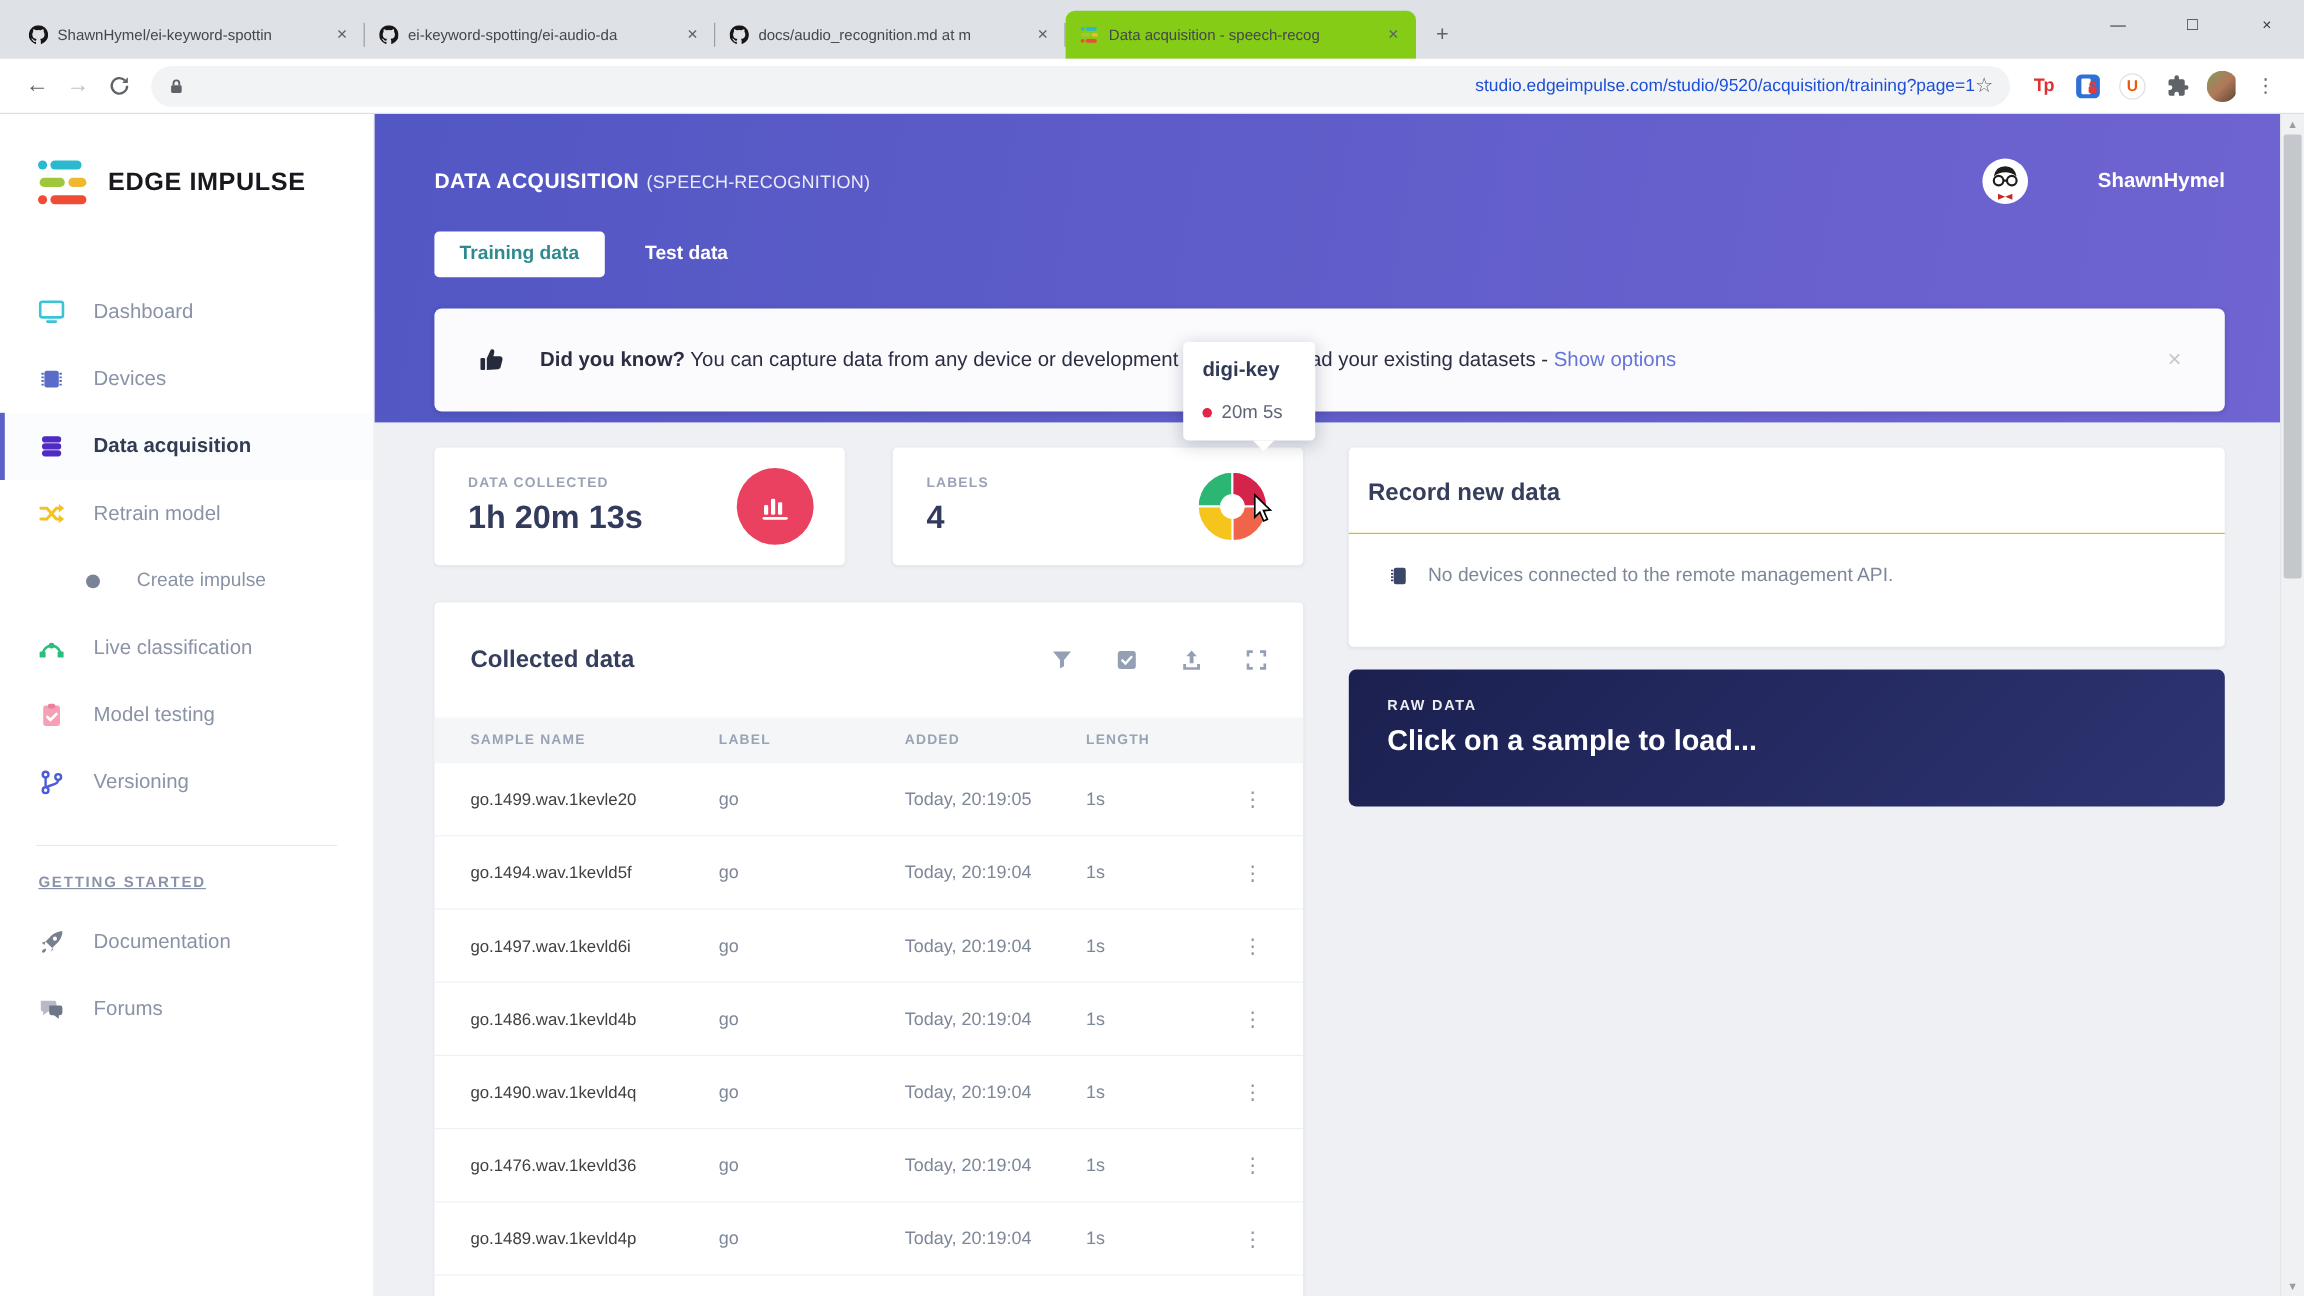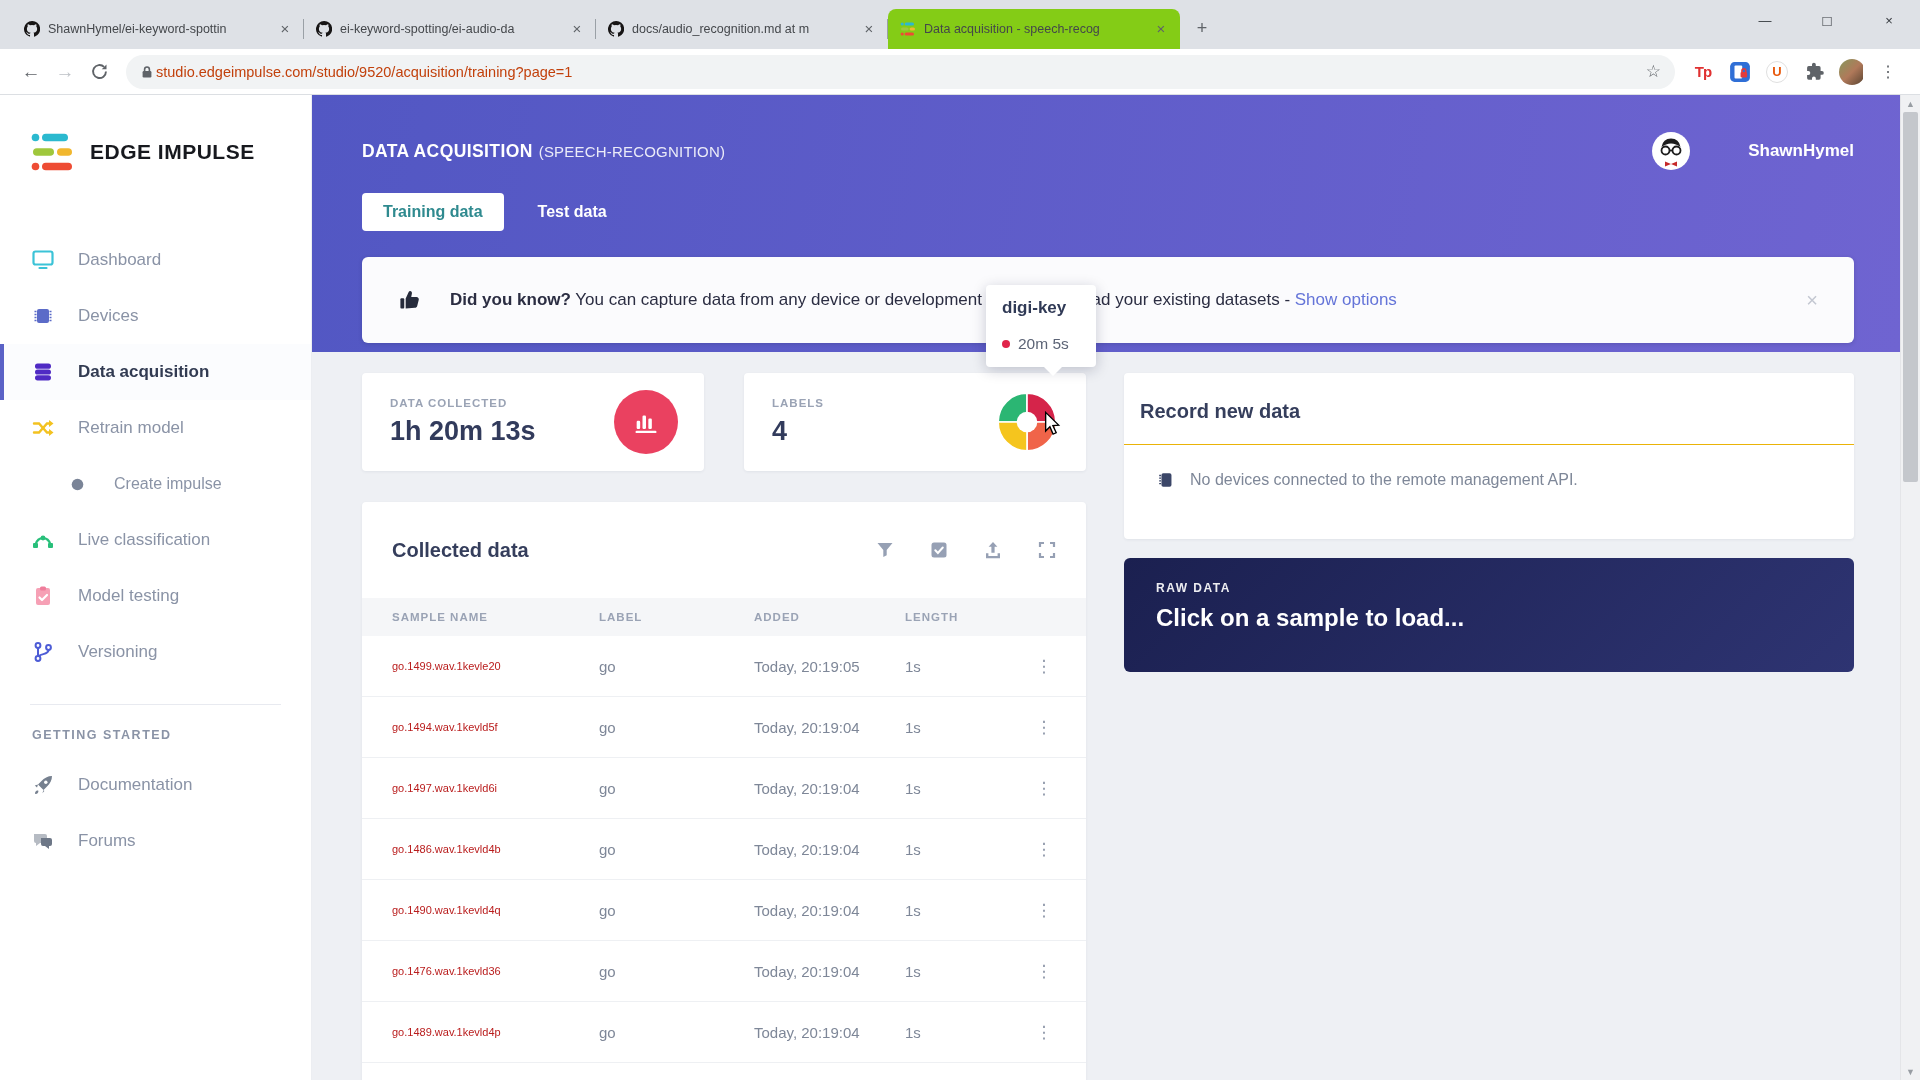--- a/index.html
+++ b/index.html
@@ -17,21 +17,21 @@
   .tab-close { margin-left:auto; font-size:15px; color:#5f6368; width:18px; height:18px; line-height:18px; text-align:center; border-radius:50%; }
   .new-tab { width:28px; height:28px; margin:0 0 6px 8px; font-size:18px; color:#5f6368; text-align:center; line-height:26px; border-radius:50%; }
   .win-controls { position:absolute; right:0; top:0; height:40px; display:flex; }
   .win-btn { width:62px; height:40px; display:flex; align-items:center; justify-content:center; font-size:13px; color:#33373c; }
   .win-btn.max { font-size:15px; }
 
   .toolbar { position:absolute; top:49px; left:0; width:1920px; height:46px; background:#fff; border-bottom:1px solid #dcdfe3; display:flex; align-items:center; padding:0 14px; }
   .nav-ic { width:34px; height:34px; display:flex; align-items:center; justify-content:center; font-size:19px; color:#5f6368; border-radius:50%; }
   .nav-ic.disabled { color:#bdc1c6; }
   .omnibox { flex:1; height:34px; background:#f1f3f4; border-radius:17px; margin:0 10px; display:flex; align-items:center; padding:0 14px; }
-  .omni-url { margin-left:2px; font-size:14.5px; color:#c2410c; flex:1; white-space:nowrap; }
+  .omni-url { margin-left:2px; font-size:14.5px; color:#1d4ed8; flex:1; white-space:nowrap;text-align:right; }
   .omni-star { font-size:17px; color:#5f6368; }
   .ext-area { display:flex; align-items:center; gap:13px; padding:0 6px; }
   .ext { width:24px; height:24px; display:flex; align-items:center; justify-content:center; }
   .ext-tp { color:#e03131; font-weight:bold; font-size:15px; letter-spacing:-1px; }
   .ext-u { width:22px; height:22px; border:1px solid #e0e0e0; background:#fff; border-radius:50%; color:#e8590c; font-weight:bold; font-size:13px; display:flex; align-items:center; justify-content:center; }
   .kebab { color:#5f6368; font-size:16px; padding:0 4px; }
 
   
   .app { position:absolute; top:95px; left:0; right:20px; bottom:0; display:flex; }
 
@@ -39,21 +39,21 @@
   .brand { display:flex; align-items:center; margin-left:30px; }
   .brand-text { margin-left:14px; font-size:21px; font-weight:bold; letter-spacing:0.5px; color:#17191e; }
   .nav { margin-top:60px; }
   .nav-item { height:56px; display:flex; align-items:center; padding-left:32px; color:#8a93a6; font-size:17px; cursor:pointer; }
   .nav-item .ic { width:22px; display:inline-flex; justify-content:center; }
   .nav-item .lbl { margin-left:24px; }
   .nav-item.active { color:#323b52; font-weight:bold; border-left:4px solid #5a62c6; padding-left:28px; background:#fbfcfe; }
   .nav-item.sub { padding-left:66px; font-size:16px; }
   .nav-item.sub .lbl { margin-left:26px; }
   .nav-divider { height:1px; background:#e8eaf0; margin:24px 30px 18px 30px; }
-  .nav-section { padding-left:32px; font-size:12.5px; font-weight:bold; letter-spacing:1.5px; color:#8a93a6; margin-bottom:10px; height:24px; display:flex; align-items:center; }
+  .nav-section { padding-left:32px; font-size:12.5px; font-weight:bold; letter-spacing:1.5px; color:#8a93a6; margin-bottom:10px; height:24px; display:flex; align-items:center;text-decoration:underline; }
 
   .main { flex:1; position:relative; background:#eef0f4; overflow:hidden; }
   .purple { height:257px; background:linear-gradient(100deg,#5257c3 0%,#6f64d1 100%); padding:0 46px 0 50px; }
   .hdr-row { padding-top:36px; display:flex; align-items:center; justify-content:space-between; }
   .page-title { color:#fff; font-size:17.5px; font-weight:bold; letter-spacing:0.4px; }
   .page-project { font-weight:normal; font-size:15px; color:rgba(255,255,255,0.88); margin-left:6px; letter-spacing:0.2px; }
   .user-chip { display:flex; align-items:center;gap:44px; }
   .user-name { color:#fff; font-weight:bold; font-size:17px; margin-left:13px; }
   .seg-tabs { margin-top:22px; display:flex; align-items:center; }
   .seg-active { background:#fff; color:#2f8a8f; font-weight:bold; font-size:16px; padding:10px 21px; border-radius:4px; }
@@ -73,21 +73,21 @@
   .stat-circle { width:64px; height:64px; border-radius:50%; background:#ea4160; display:flex; align-items:center; justify-content:center; }
 
   .collected-card { margin-top:31px; background:#fff; border-radius:4px; box-shadow:0 1px 3px rgba(40,50,80,0.07); min-height:640px; }
   .collected-hdr { height:96px; display:flex; align-items:center; padding:0 30px; }
   .collected-title { font-size:20px; font-weight:bold; color:#353e5c; }
   .hdr-icons { margin-left:auto; display:flex; gap:36px; align-items:center; }
   .hdr-icons span { display:inline-flex; }
   .thead, .trow { display:grid; grid-template-columns:207px 155px 151px 1fr 24px; align-items:center; padding:0 30px; }
   .thead { height:38px; background:#f5f6f8; font-size:11.5px; font-weight:bold; letter-spacing:1px; color:#9aa3b5; }
   .trow { height:61px; border-bottom:1px solid #eef0f3; }
-  .cell-name { font-size:11px; color:#b91c1c; }
+  .cell-name { font-size:14px; color:#404040; }
   .cell-dim { font-size:15px; color:#7e8798; }
   .row-kebab { color:#8d96a8; font-size:17px; text-align:center; }
 
   .record-card { background:#fff; border-radius:4px; box-shadow:0 1px 3px rgba(40,50,80,0.07); height:166px; }
   .record-title { padding:27px 16px 21px; font-size:20px; font-weight:bold; color:#353e5c; border-bottom:1px solid #eab308; }
   .record-msg { padding:25px 32px; display:flex; align-items:center; font-size:16px; color:#7e8798; }
   .record-msg .ic { margin-right:14px; display:inline-flex; }
   .raw-card { margin-top:19px; height:114px; border-radius:6px; background:linear-gradient(135deg,#1b2050 0%,#2e3472 100%); padding:23px 32px; }
   .raw-label { font-size:12px; font-weight:bold; letter-spacing:1.5px; color:rgba(255,255,255,0.92); }
   .raw-msg { margin-top:9px; font-size:24px; font-weight:bold; color:#fff; }

